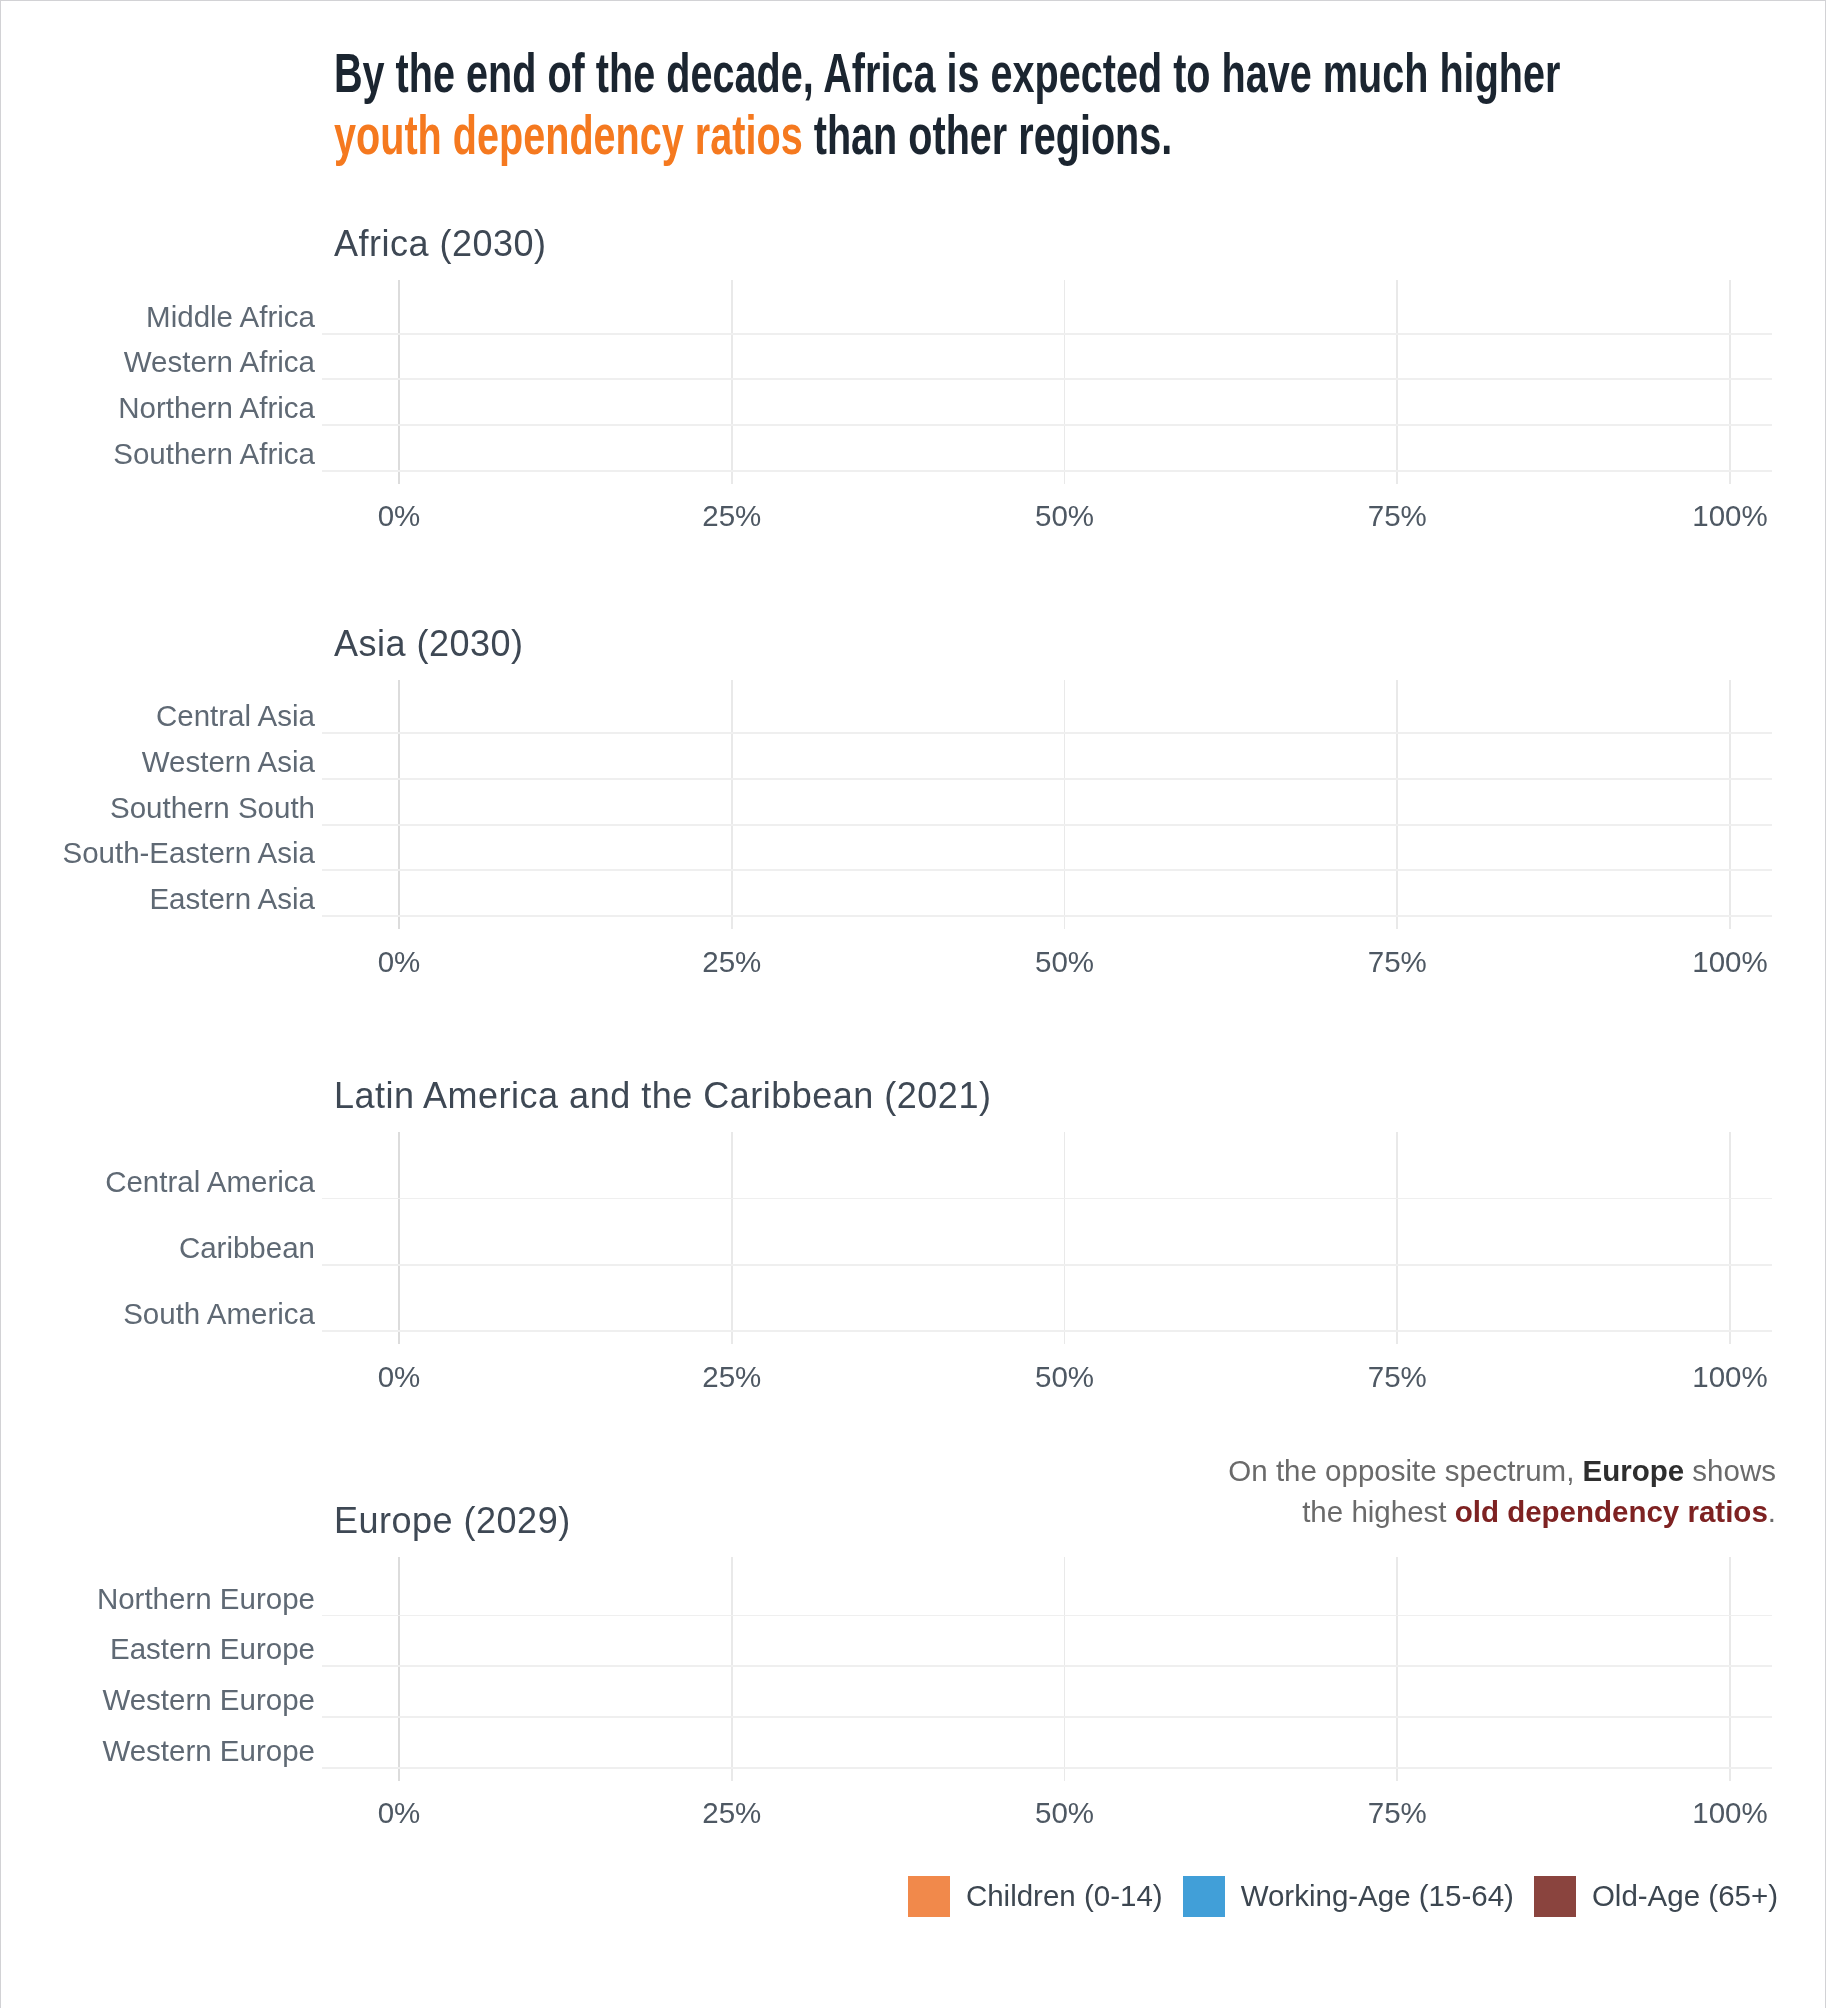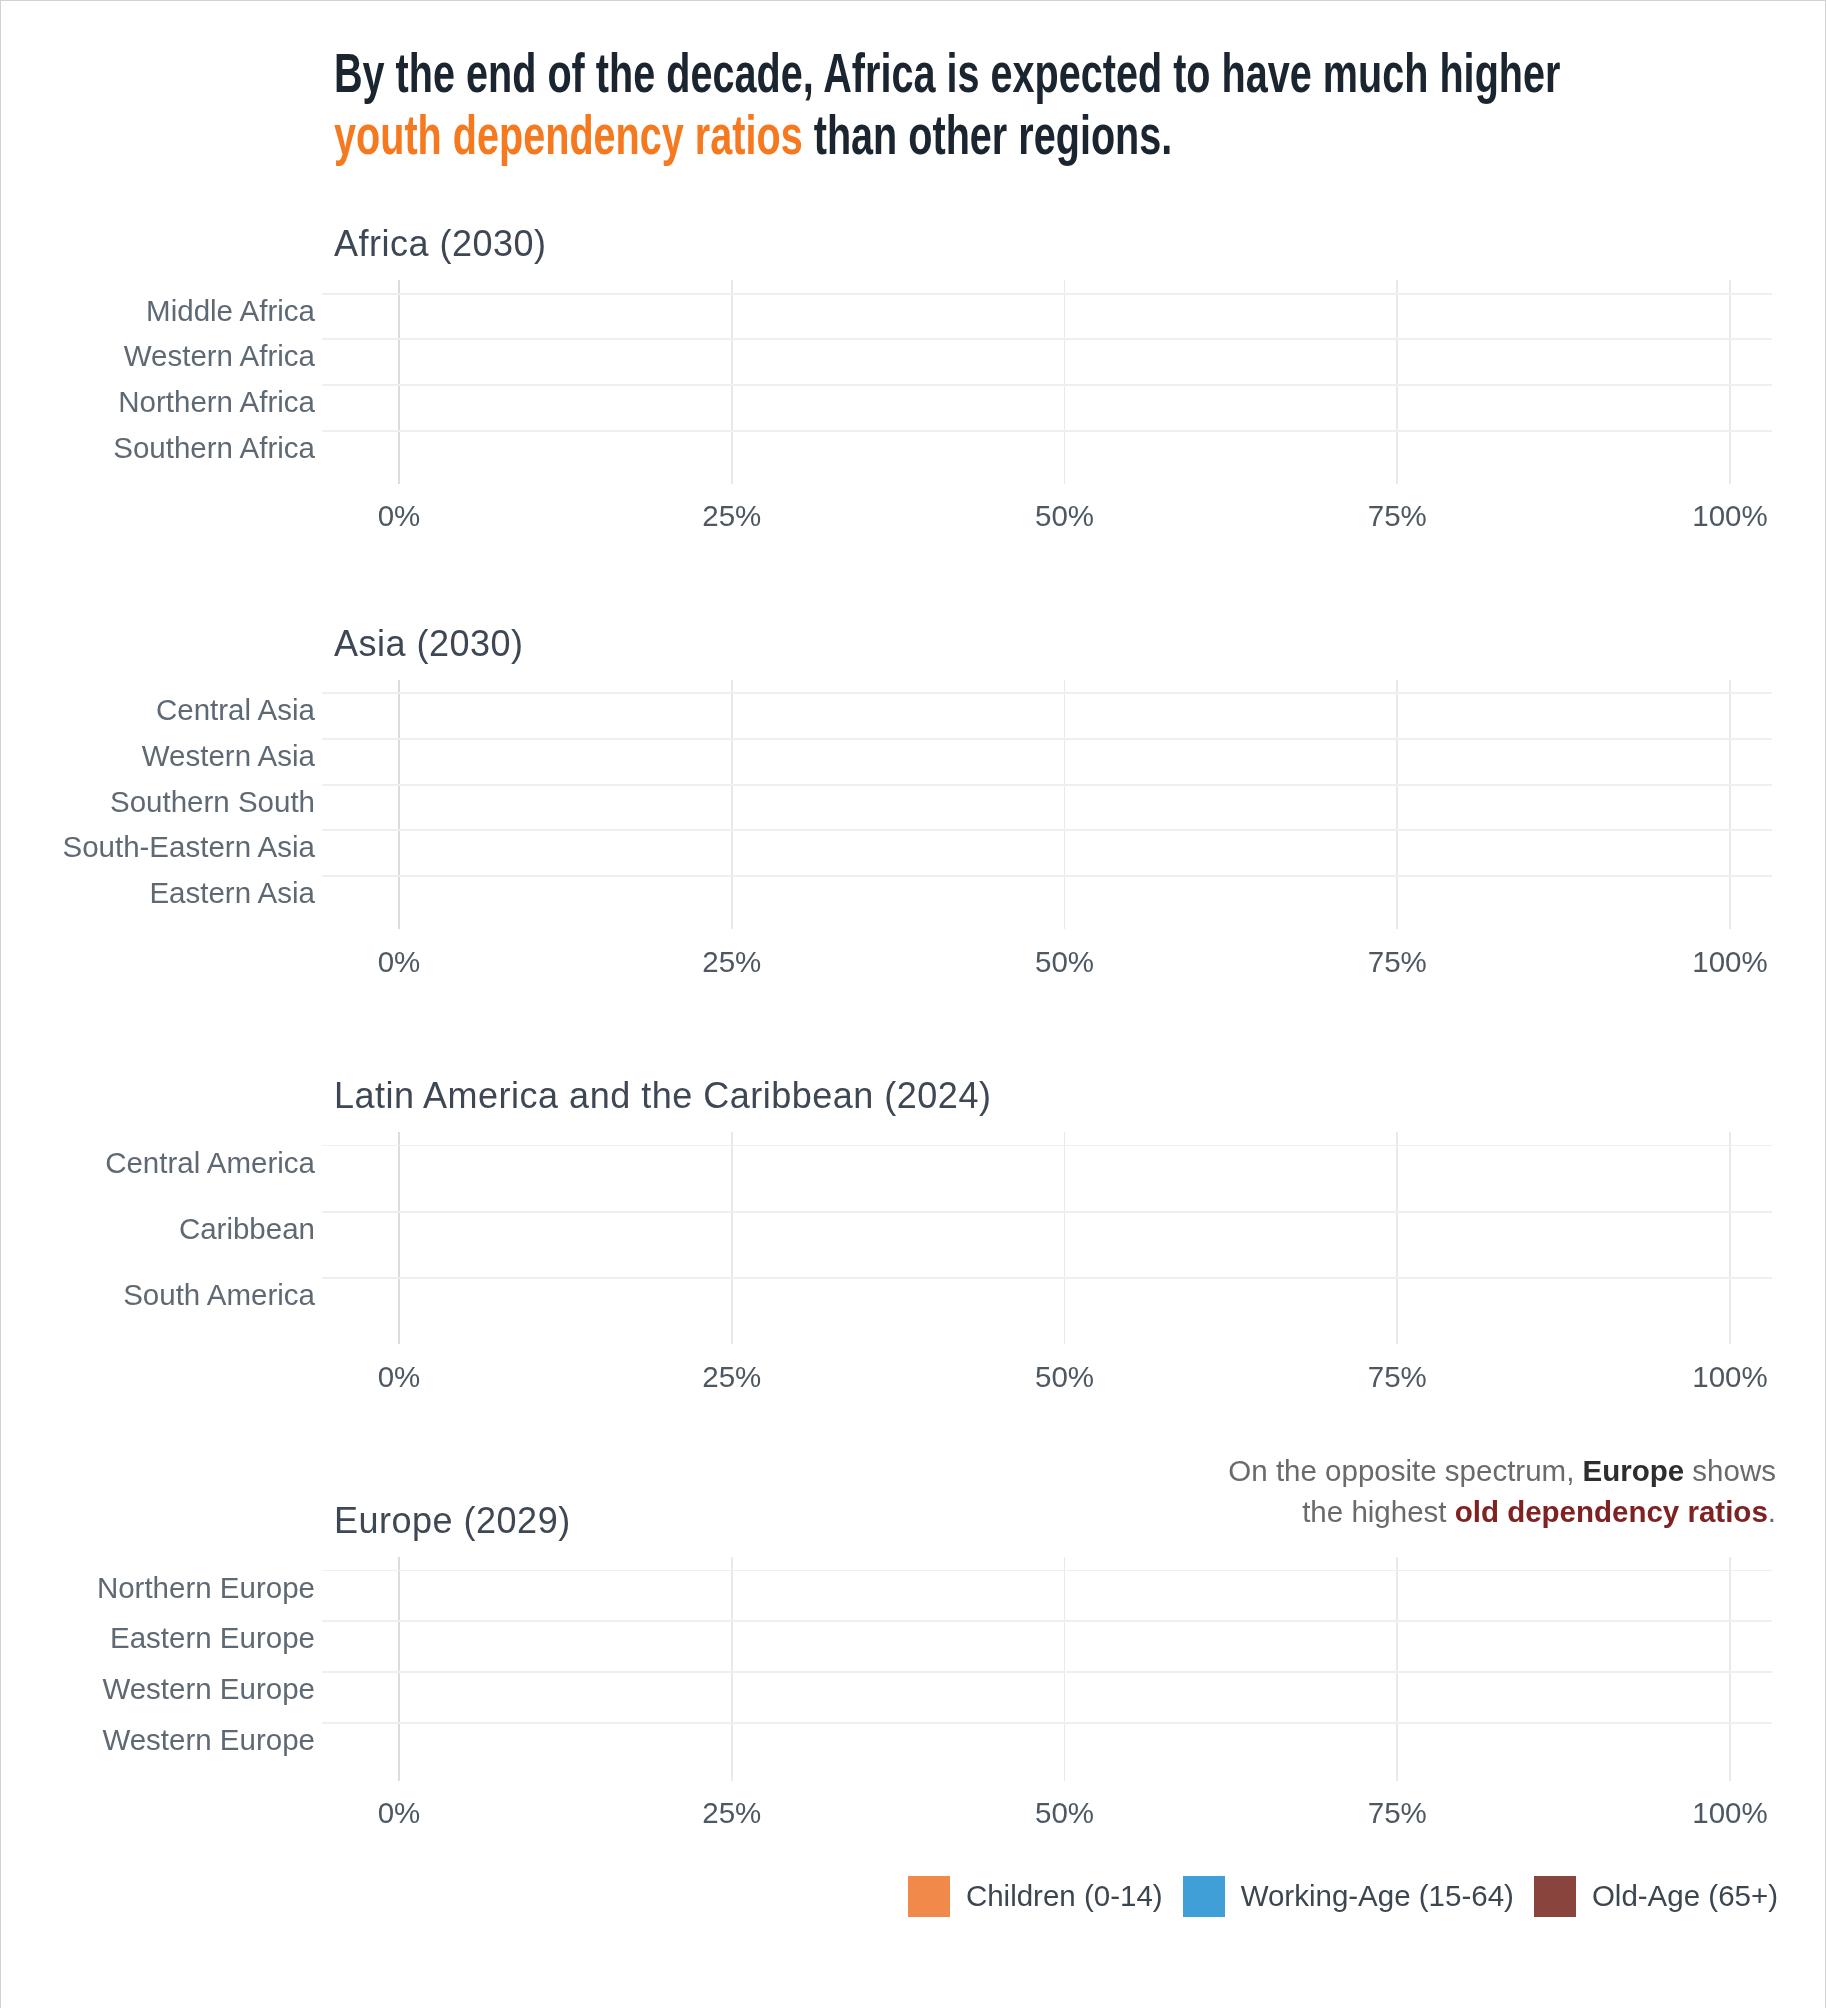--- a/index.html
+++ b/index.html
@@ -26,21 +26,21 @@
     margin:0;font-size:36px;font-weight:400;color:#3E4854;letter-spacing:0.5px;
   }
   .annotation{
     position:absolute;right:0;top:-49px;text-align:right;
     font-size:29.5px;line-height:1.38;color:#6A6A6A;white-space:nowrap;
   }
   .annotation .b{font-weight:bold;color:#2E2E2E;}
   .annotation .maroon{font-weight:bold;color:#7E2222;}
   
   .rows{position:relative;}
-  .row{display:flex;align-items:flex-start;}
+  .row{display:flex;align-items:flex-end;}
   .rows-sm .row{height:40px;margin-bottom:5.7px;}
   .rows-md .row{height:45px;margin-bottom:5.7px;}
   .rows-lg .row{height:53px;margin-bottom:13.3px;}
   .row:last-child{margin-bottom:0;}
   .row-label{
     width:398px;box-sizing:border-box;padding-right:84px;
     display:flex;align-items:center;justify-content:flex-end;
     font-size:29.5px;color:#5F6974;
   }
   .row-plot{position:relative;width:1373px;}
@@ -211,21 +211,21 @@
         <div class="axis">
           <div class="tick" style="left: 0%;">0%</div>
           <div class="tick" style="left: 25%;">25%</div>
           <div class="tick" style="left: 50%;">50%</div>
           <div class="tick" style="left: 75%;">75%</div>
           <div class="tick" style="left: 100%;">100%</div>
         </div>
       </section>
       <section class="chart chart-latam">
         <div class="chart-head">
-          <h2 class="chart-title">Latin America and the Caribbean (2024)</h2>
+          <h2 class="chart-title">Latin America and the Caribbean (2021)</h2>
         </div>
         <div class="rows rows-lg">
           <div class="grid">
             <div class="vline vline-zero" style="left: 0%;"></div>
             <div class="vline" style="left: 25%;"></div>
             <div class="vline" style="left: 50%;"></div>
             <div class="vline" style="left: 75%;"></div>
             <div class="vline" style="left: 100%;"></div>
           </div>
           <div class="row">

